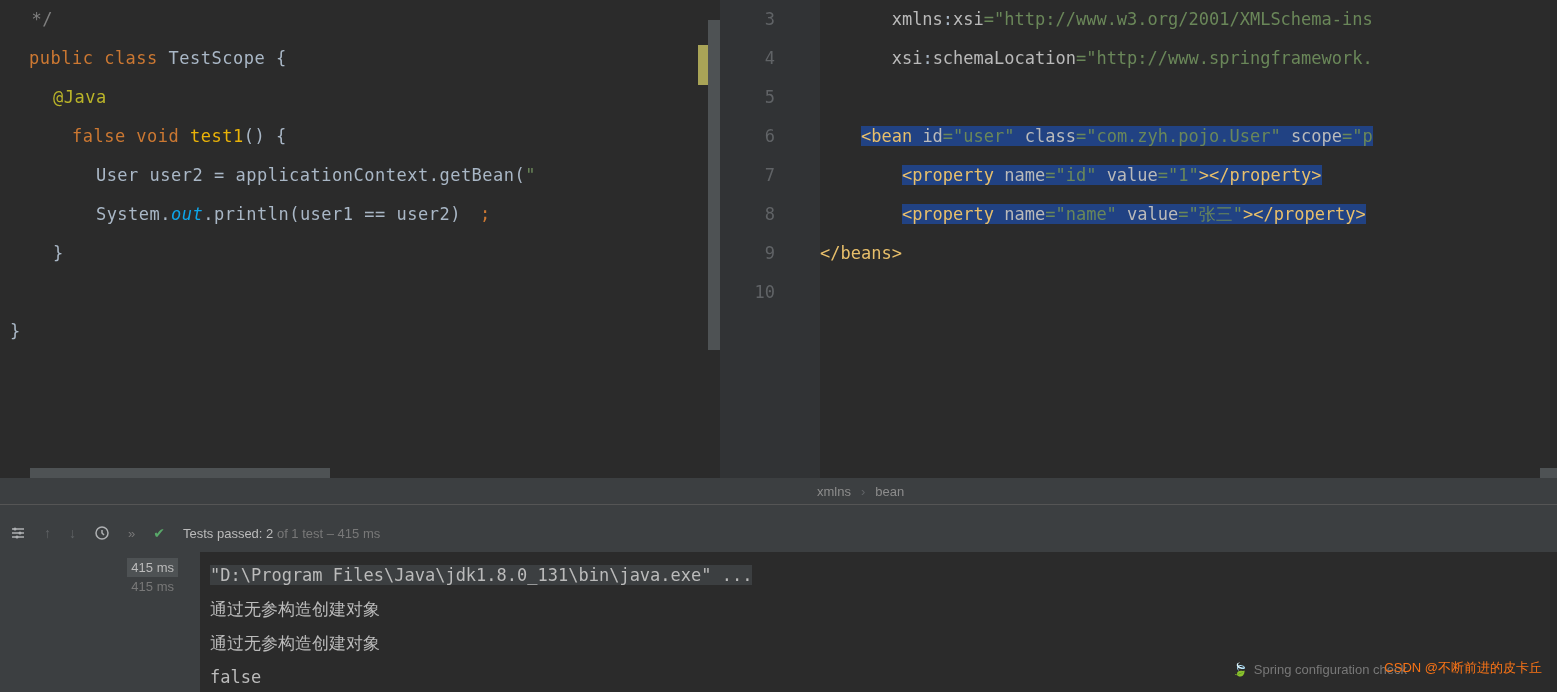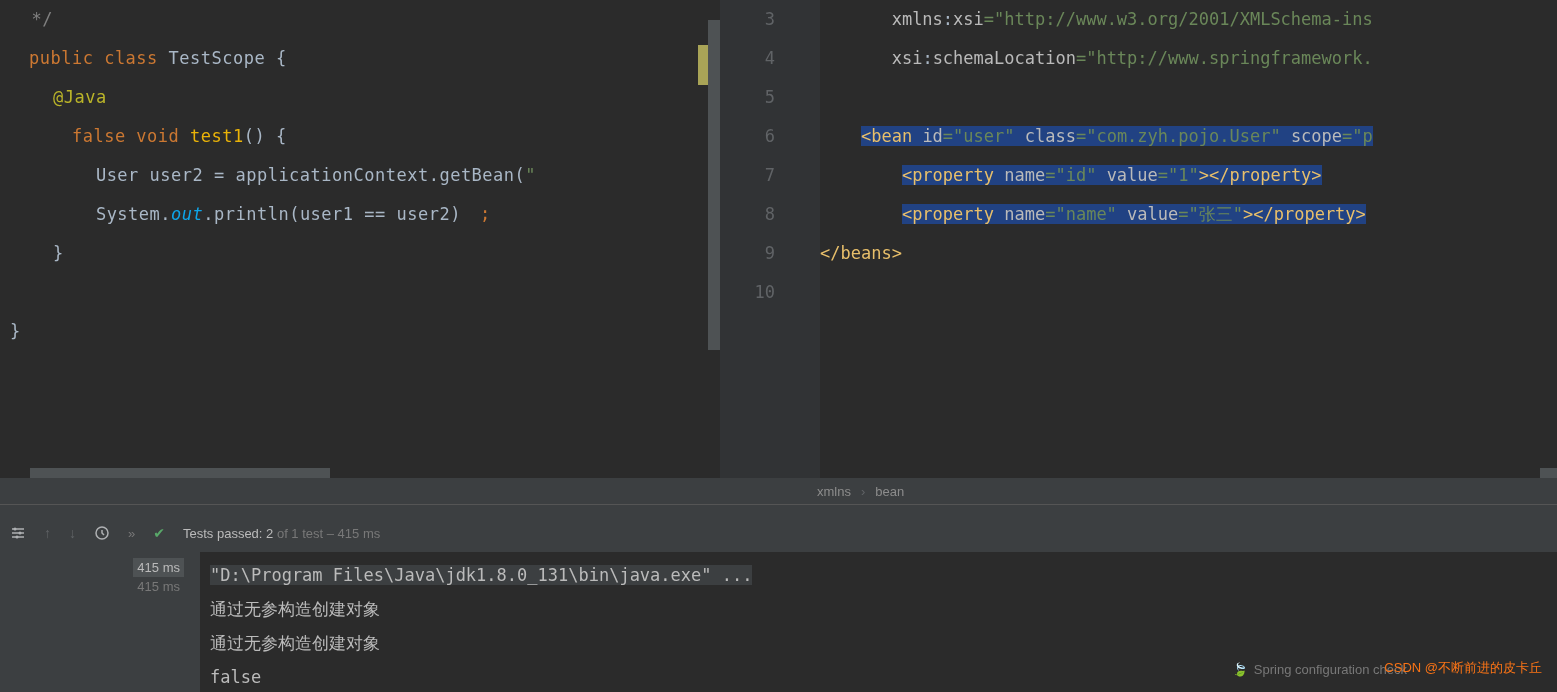--- a/index.html
+++ b/index.html
@@ -29,21 +29,21 @@
 .breadcrumb span { padding: 0 5px; }
 .breadcrumb .sep { color: #606366; }
 .divider { height: 10px; background: #3c3f41; border-top: 1px solid #555; }
 .test-toolbar { height: 38px; background: #3c3f41; display: flex; align-items: center; padding-left: 10px; gap: 18px; color: #afb1b3; font-family: -apple-system, sans-serif; font-size: 13px; }
 .tool-icon { width: 16px; height: 16px; display: inline-flex; align-items: center; justify-content: center; }
 .arrow-ud { color: #606366; font-size: 14px; }
 .check-icon { color: #59a869; font-size: 14px; }
 .test-status { color: #bbbbbb; }
 .test-status .dim { color: #787878; }
 .bottom-area { display: flex; height: 140px; background: #2b2b2b; }
-.test-tree { width: 200px; background: #3c3f41; text-align: right; padding-right: 16px; padding-top: 6px; color: #787878; font-size: 13px; font-family: -apple-system, sans-serif; }
+.test-tree { width: 200px; background: #3c3f41; text-align: right; padding-right: 22px; padding-top: 6px; color: #787878; font-size: 13px; font-family: -apple-system, sans-serif; }
 .console-out { flex: 1; padding: 6px 10px; font-size: 17px; line-height: 34px; color: #bbbbbb; }
 .console-line { white-space: pre; }
 .console-cmd { background: #3c3f41; display: inline; }
 .yellow-strip { position: absolute; right: 12px; top: 45px; width: 10px; height: 40px; background: #a9a457; }
 .scrollbar-thumb { position: absolute; right: 0; top: 20px; width: 12px; height: 330px; background: #4e5254; border-radius: 0; }
 .watermark { position: absolute; right: 15px; bottom: 15px; color: #f97316; font-size: 13px; font-family: sans-serif; }
 .spring-status { position: absolute; right: 150px; bottom: 15px; color: #787878; font-size: 13px; font-family: sans-serif; display: flex; align-items: center; gap: 5px; }
 .leaf-icon { color: #6db33f; }
 .hscroll { position: absolute; bottom: 0; left: 30px; height: 10px; width: 300px; background: #4e5254; }
 .hscroll-r { position: absolute; bottom: 0; left: 820px; height: 10px; width: 290px; background: #4e5254; }

